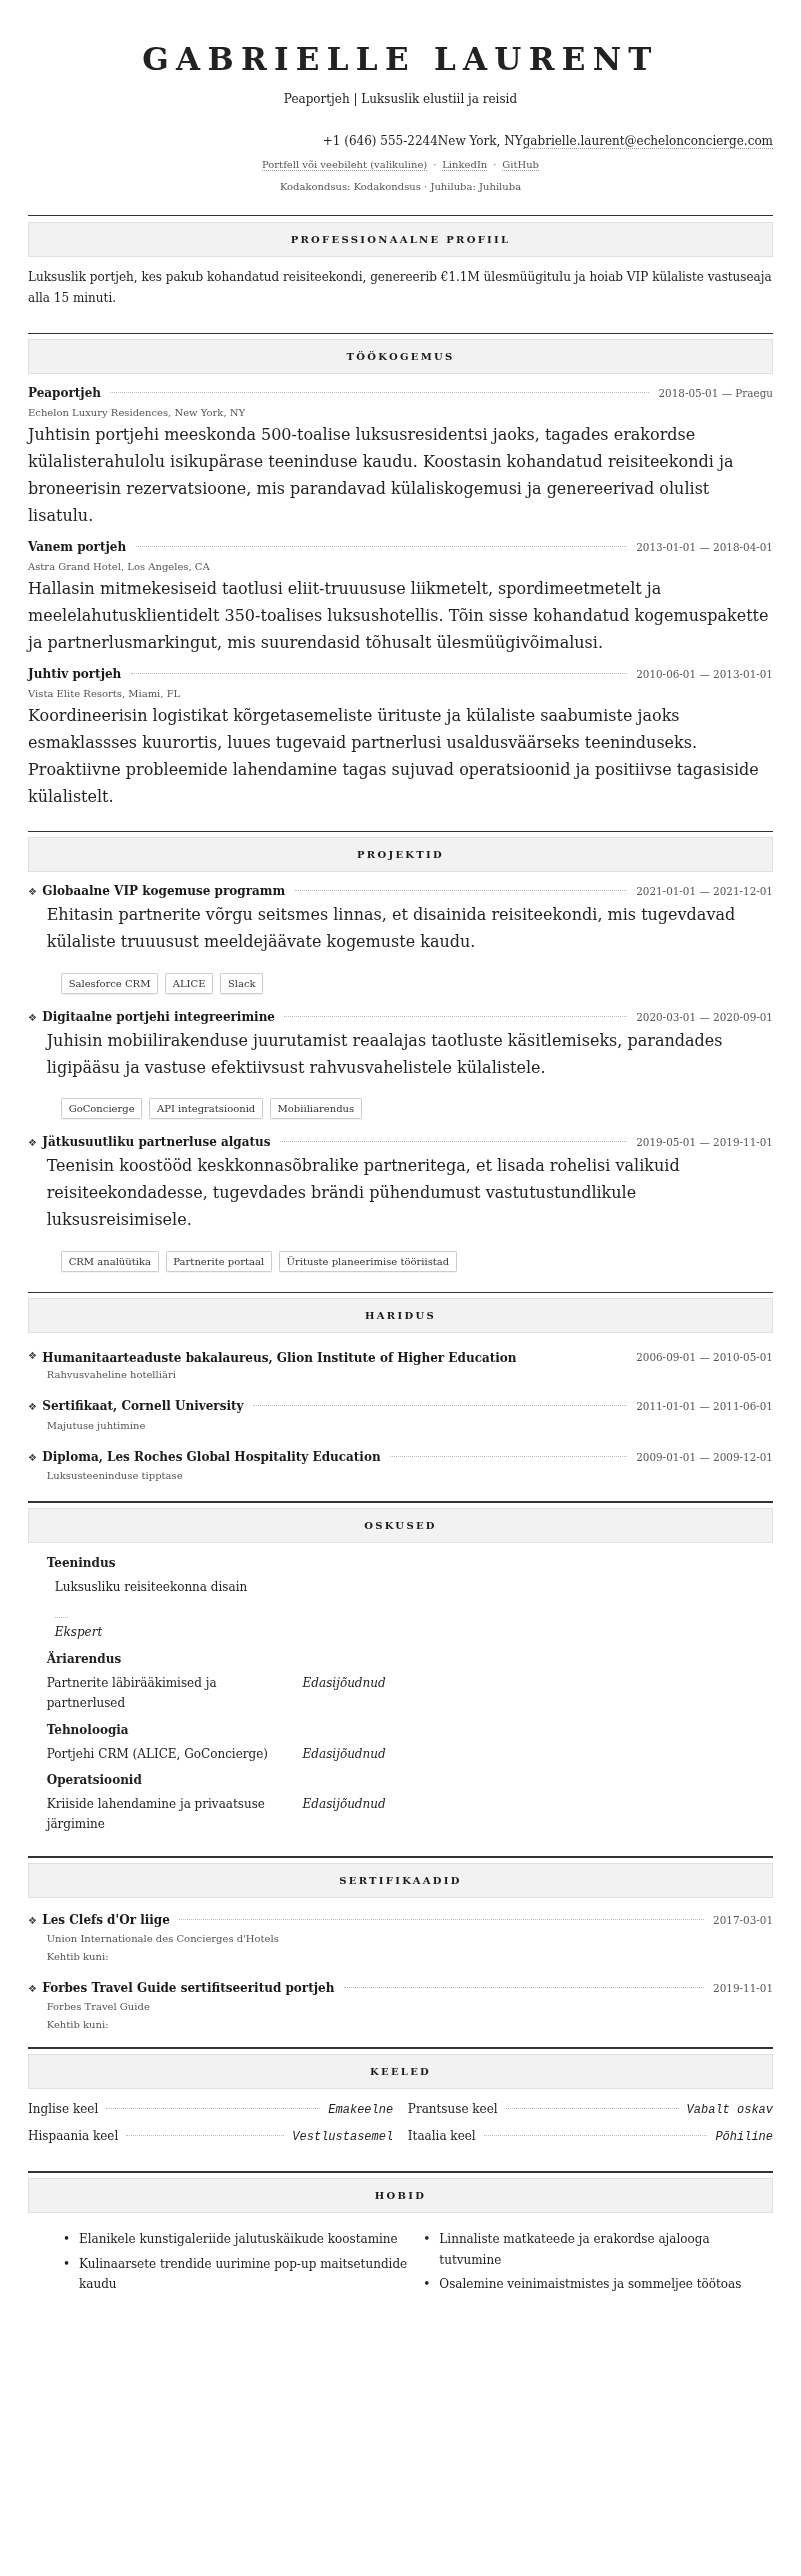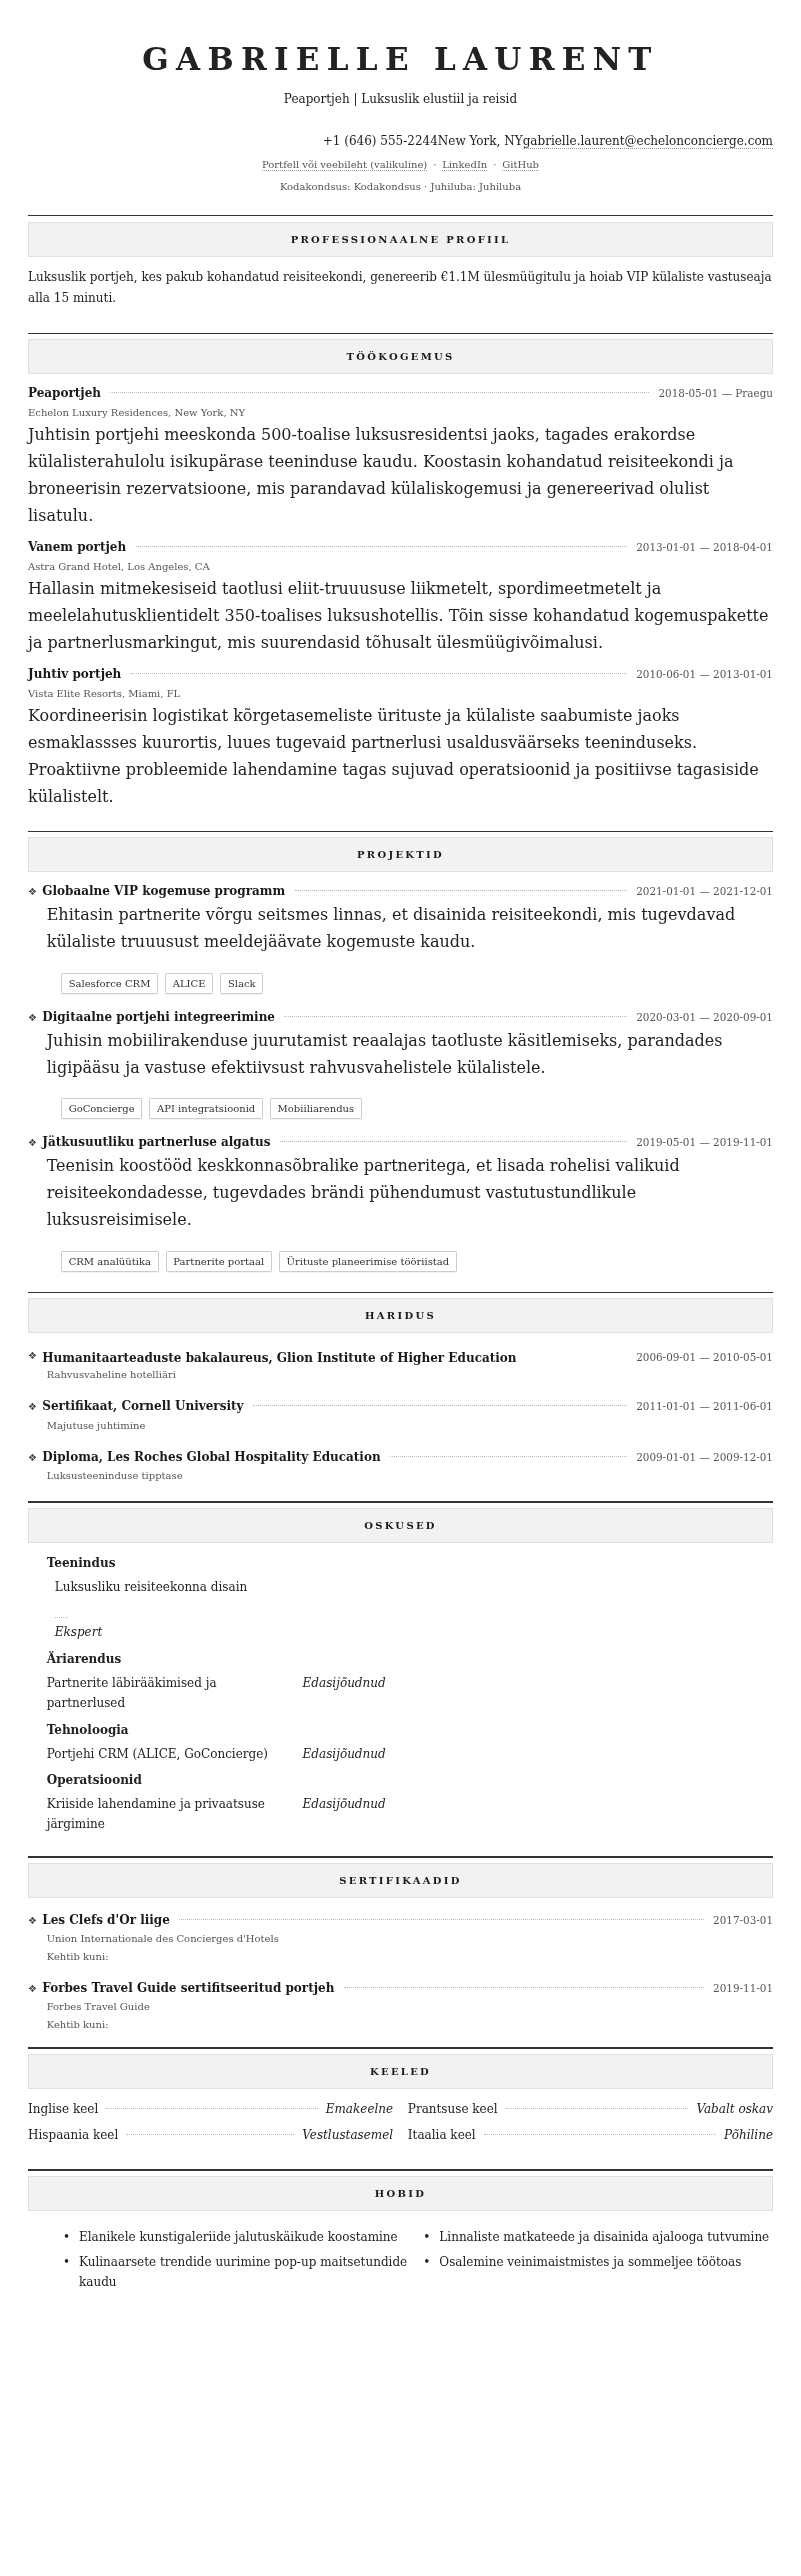--- a/index.html
+++ b/index.html
@@ -137,21 +137,21 @@
     grid-template-columns: 1fr 1fr;
     column-gap: 14.7px;
     row-gap: 12px;
   }
   .lang {
     display: flex;
     align-items: baseline;
     font-size: 12px;
   }
   .lang .leader { margin: 0 8px; }
-  .lang-level { font-style: italic; white-space: nowrap; }
+  .lang-level { font-style: italic; white-space: nowrap; font-family: Liberation Mono, monospace; }
 
   
   .hobbies {
     display: grid;
     grid-template-columns: 1fr 1fr;
     column-gap: 10.7px;
     padding-left: 35px;
     padding-top: 5.3px;
   }
   .hobbies ul { list-style: none; }
@@ -406,21 +406,21 @@
   <section class="section" style="margin-top:27px;">
     <div class="section-rule"></div>
     <div class="section-head">HOBID</div>
     <div class="section-body" style="padding-top:10.7px;">
       <div class="hobbies">
         <ul>
           <li>Elanikele kunstigaleriide jalutuskäikude koostamine</li>
           <li>Kulinaarsete trendide uurimine pop-up maitsetundide kaudu</li>
         </ul>
         <ul>
-          <li>Linnaliste matkateede ja disainida ajalooga tutvumine</li>
+          <li>Linnaliste matkateede ja erakordse ajalooga tutvumine</li>
           <li>Osalemine veinimaistmistes ja sommeljee töötoas</li>
         </ul>
       </div>
     </div>
   </section>
 
 </div>
 
 
 </body></html>

